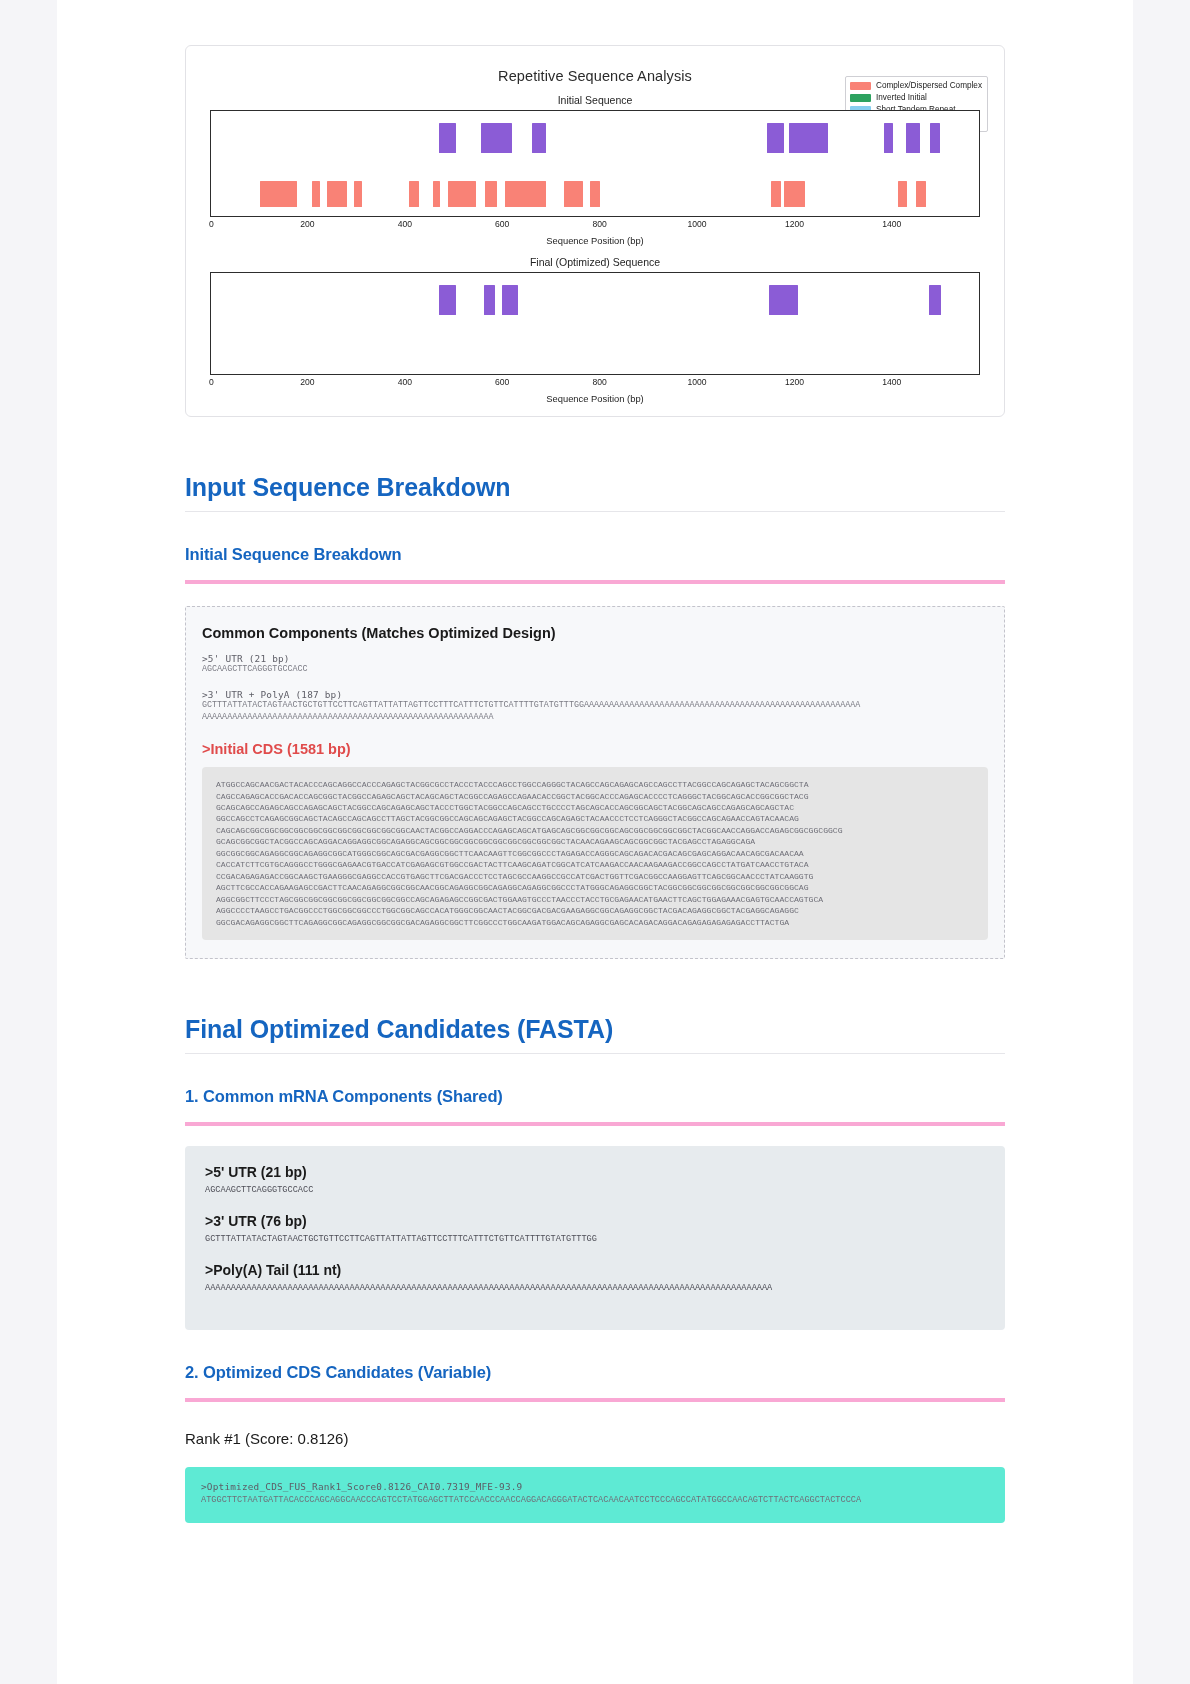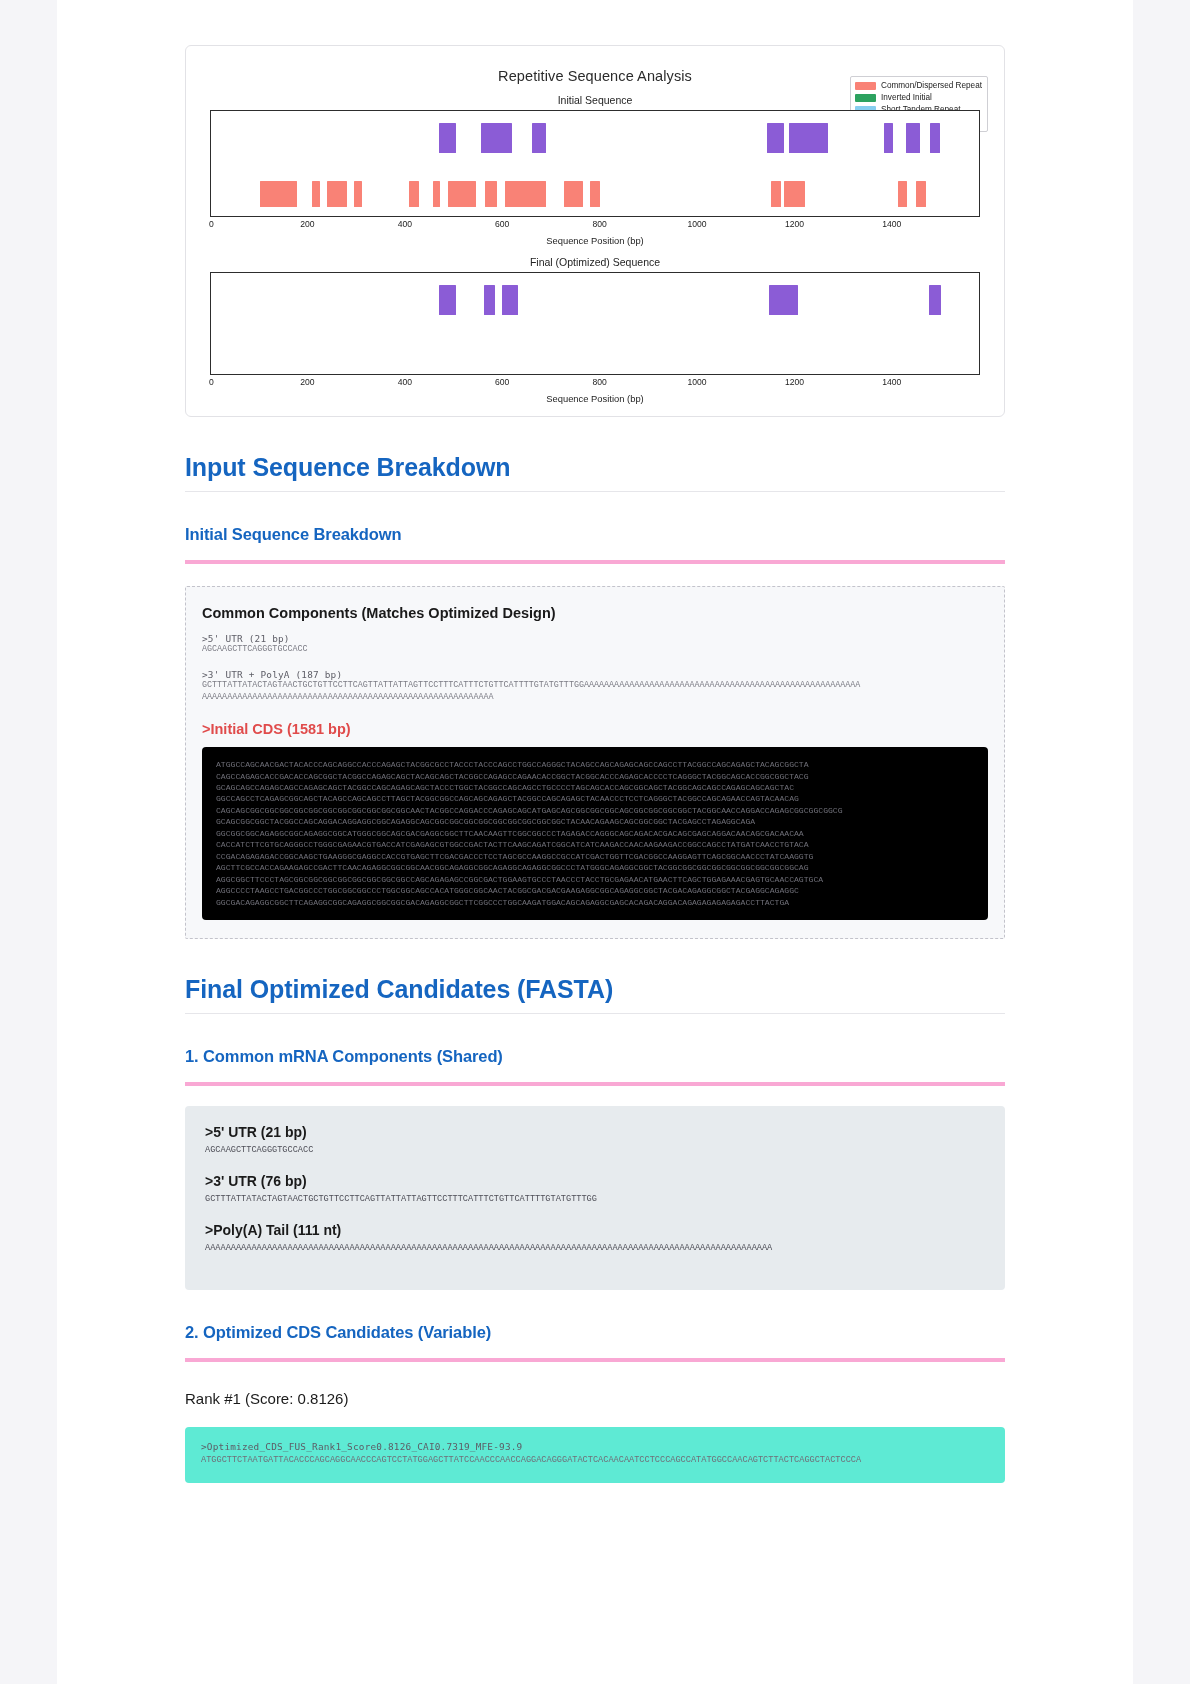--- a/index.html
+++ b/index.html
@@ -112,21 +112,21 @@
     font-size: 9.4px;
     color: #1d1d1d;
     margin-top: -2px;
   }
 
   
   h1.sec {
     color: #1565c0;
     font-size: 25px;
     font-weight: bold;
-    margin: 36px 0 0 0;
+    margin: 56px 0 0 0;
     padding-bottom: 9px;
     border-bottom: 1px solid #e6e6ea;
     letter-spacing: -0.1px;
   }
   h2.sub {
     color: #1565c0;
     font-size: 16.5px;
     font-weight: bold;
     margin: 33px 0 0 0;
     padding-bottom: 16px;
@@ -171,21 +171,21 @@
     overflow: hidden;
   }
   .blk { margin-bottom: 14px; }
   .cds-hdr-red {
     color: #e04b4b;
     font-size: 14.5px;
     font-weight: bold;
     margin: 18px 0 10px 0;
   }
   .cds-box {
-    background: #000000;
+    background: #e5e5e5;
     border-radius: 4px;
     padding: 12px 14px;
     overflow: hidden;
   }
   .cds-box .seq-mono {
     font-size: 8.1px;
     color: #6f6f78;
     line-height: 1.42;
   }
 
@@ -222,21 +222,21 @@
 <div id="page">
   <div class="doc">
     <div class="inner">
 
       <div class="fig-card">
         <div class="track-wrap">
           <div class="fig-title">Repetitive Sequence Analysis</div>
           <div class="legend-box" id="legend">
               <div class="legend-row">
                 <span class="legend-swatch" style="background: rgb(249, 130, 118);"></span>
-                <span class="legend-label">Common/Dispersed Repeat</span>
+                <span class="legend-label">Complex/Dispersed Complex</span>
               </div>
               <div class="legend-row">
                 <span class="legend-swatch" style="background: rgb(44, 162, 95);"></span>
                 <span class="legend-label">Inverted Initial</span>
               </div>
               <div class="legend-row">
                 <span class="legend-swatch" style="background: rgb(135, 206, 239);"></span>
                 <span class="legend-label">Short Tandem Repeat</span>
               </div>
               <div class="legend-row">

